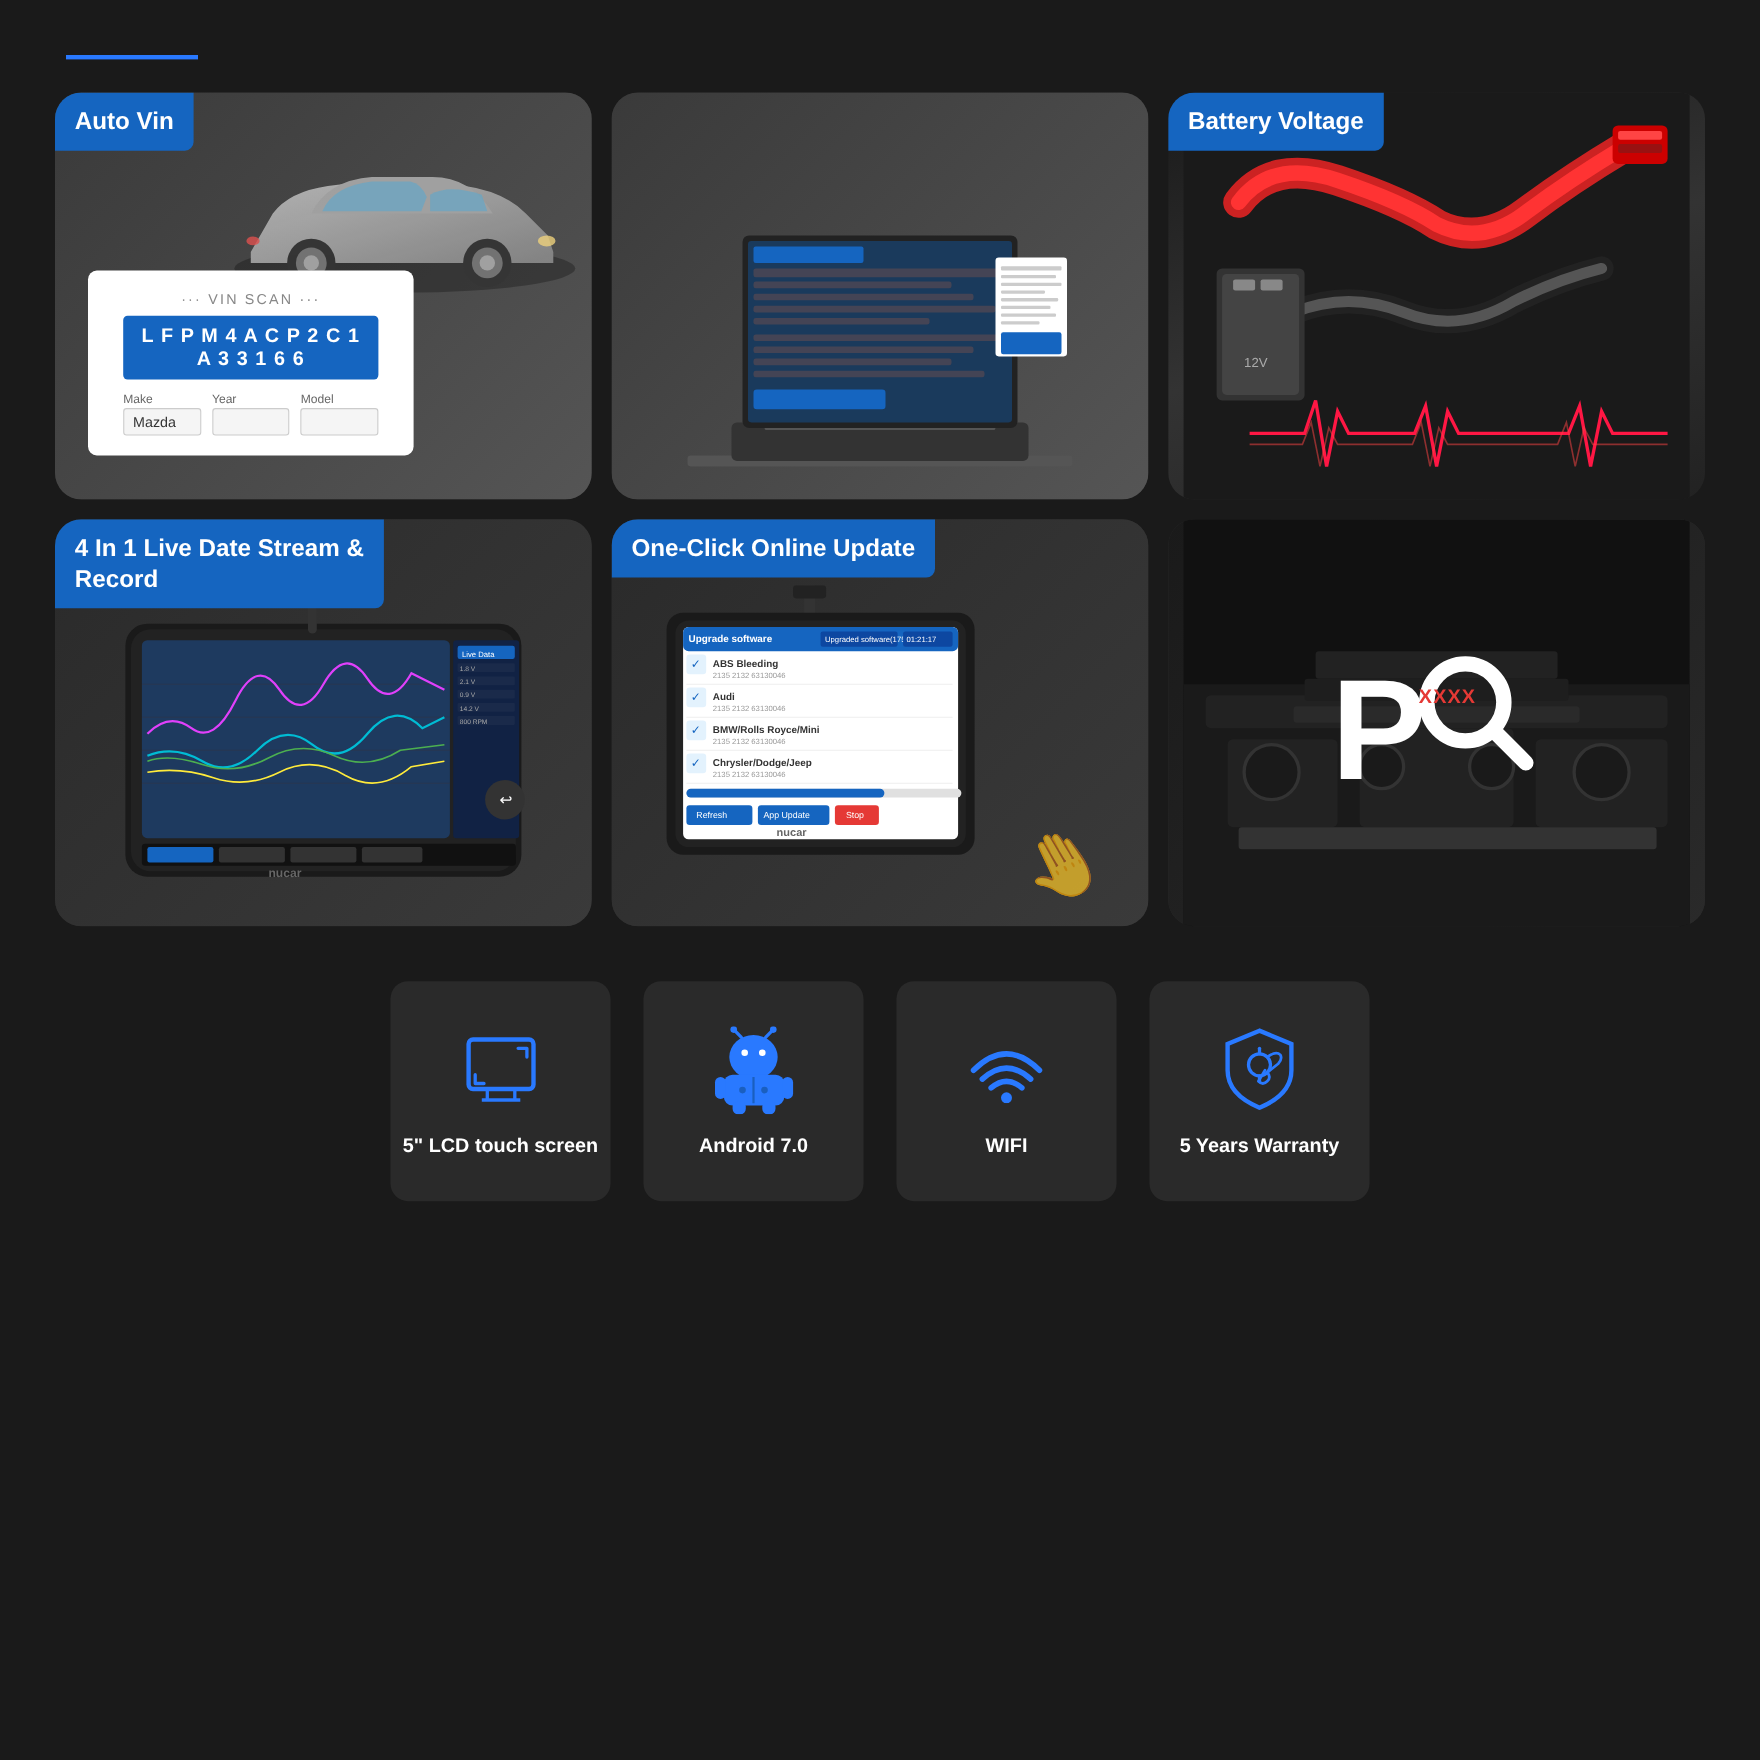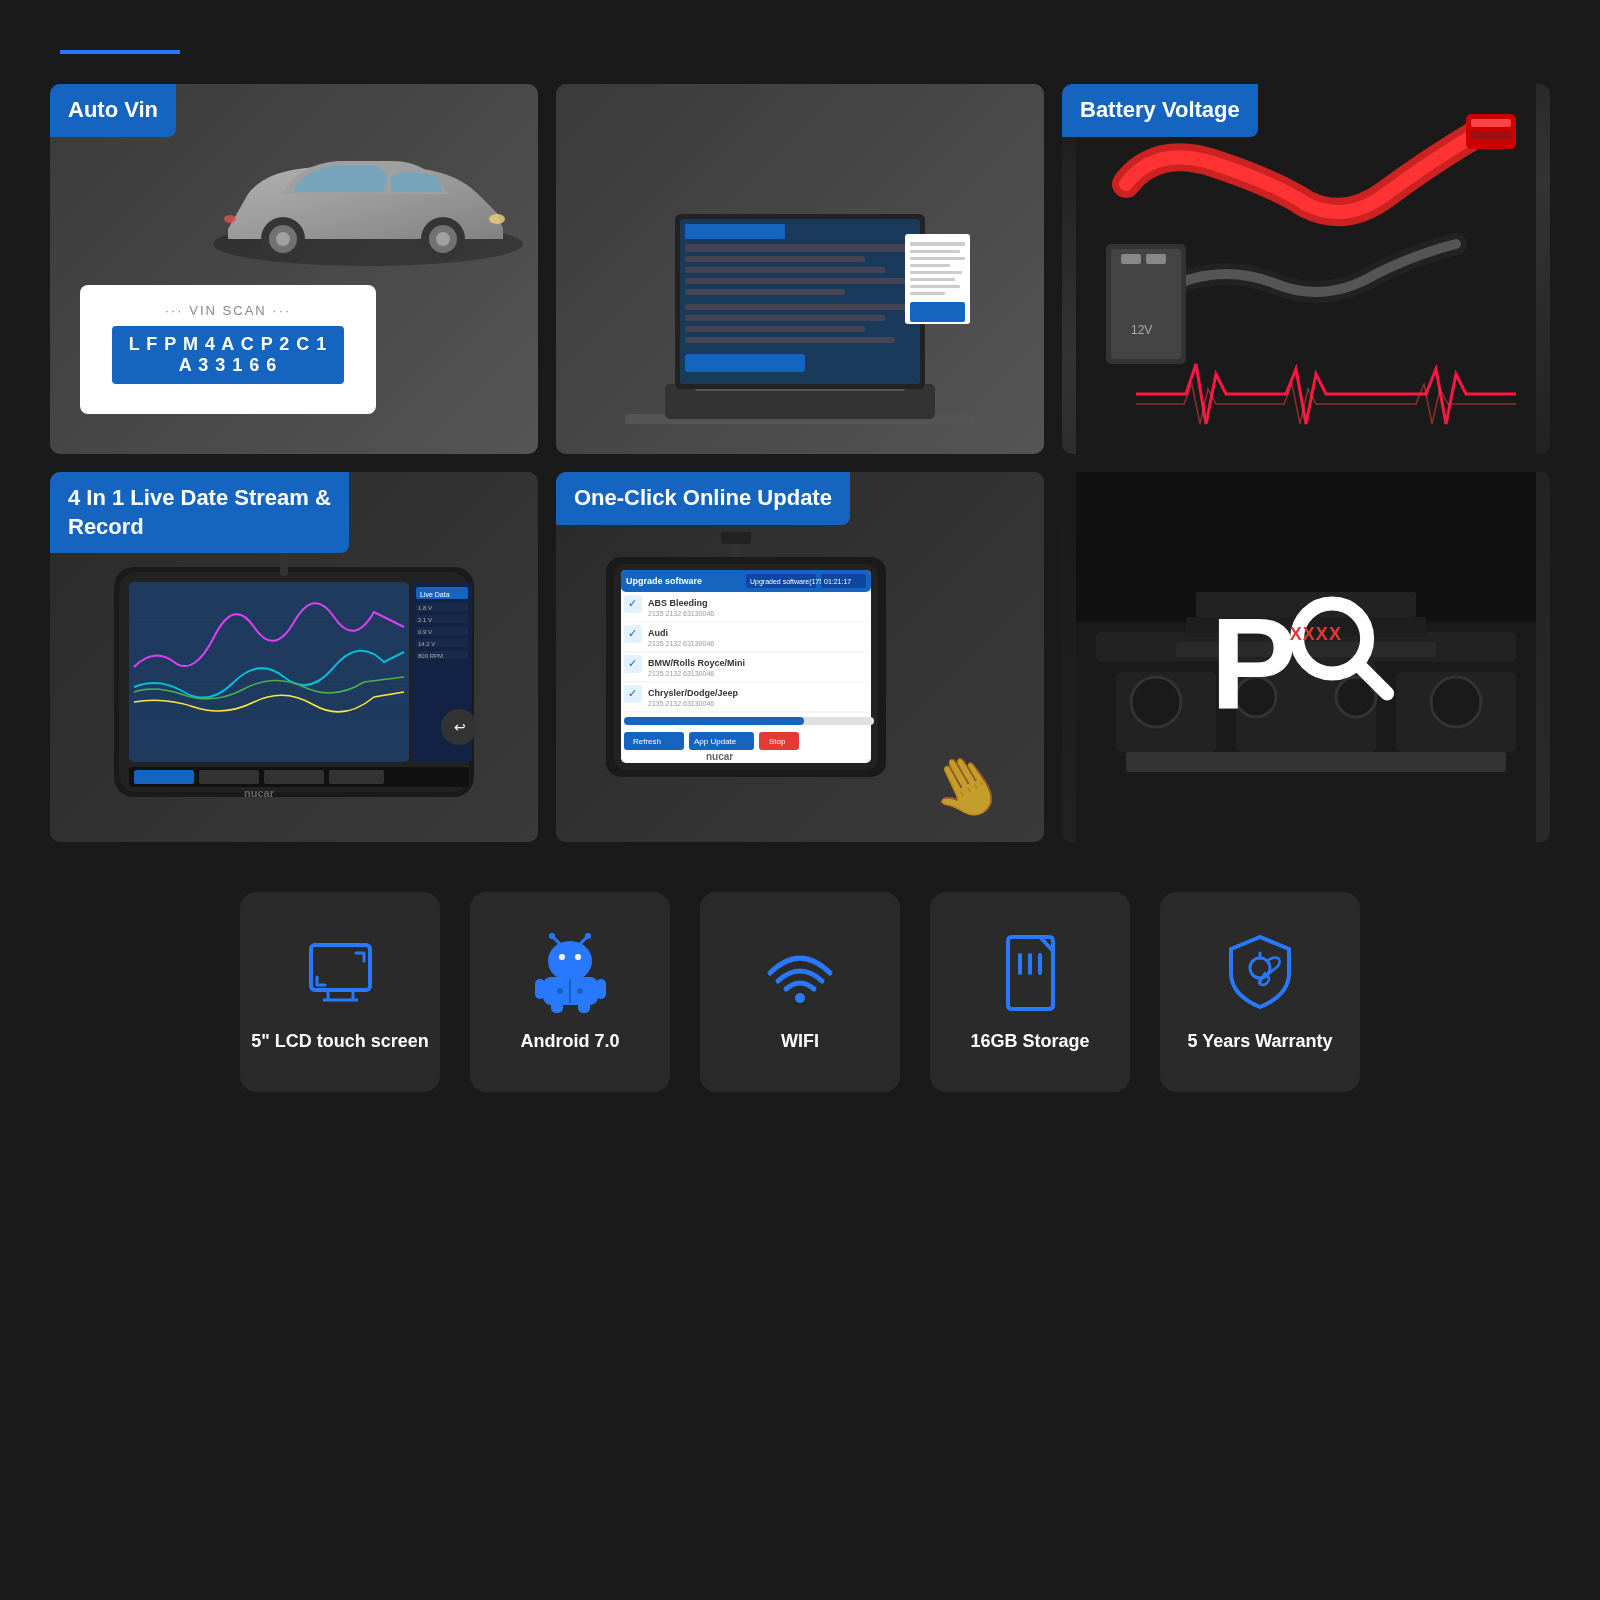--- a/index.html
+++ b/index.html
@@ -24,21 +24,21 @@
 
     .grid-section {
       display: grid;
       grid-template-columns: repeat(3, 1fr);
       gap: 18px;
       padding: 0 50px;
       width: 100%;
     }
 
     .card {
-      border-radius: 10px;
+      border-radius: 24px;
       overflow: hidden;
       position: relative;
       background: #2a2a2a;
       height: 370px;
     }
 
     .card-label {
       position: absolute;
       top: 0;
       left: 0;
@@ -247,20 +247,34 @@
         <ellipse cx="289" cy="80" rx="8" ry="5" fill="#ffe082" opacity="0.8"></ellipse>
 
         <ellipse cx="22" cy="80" rx="6" ry="4" fill="#ef5350" opacity="0.8"></ellipse>
       </svg>
 
       <div class="vin-panel">
         <div class="vin-scan-label">
           <span>···</span> <span>VIN SCAN</span> <span>···</span>
         </div>
         <div class="vin-number-box">L F P M 4 A C P 2 C 1 A 3 3 1 6 6</div>
+        <div class="vin-fields">
+          <div class="vin-field">
+            <label>Make</label>
+            <div class="vin-field-value">Mazda</div>
+          </div>
+          <div class="vin-field">
+            <label>Year</label>
+            <div class="vin-field-value">&nbsp;</div>
+          </div>
+          <div class="vin-field">
+            <label>Model</label>
+            <div class="vin-field-value">&nbsp;</div>
+          </div>
+        </div>
       </div>
     </div>
   </div>
 
   <div class="card">
     <div class="report-bg">
 
       <div style="position:absolute;bottom:10px;left:50%;transform:translateX(-50%);">
         <svg width="370" height="290" viewBox="0 0 370 290">
 
@@ -536,35 +550,20 @@
 
         <path d="M10,30 Q40,0 70,30" stroke="#2979ff" stroke-width="5" fill="none" stroke-linecap="round"></path>
         <path d="M18,38 Q40,18 62,38" stroke="#2979ff" stroke-width="5" fill="none" stroke-linecap="round"></path>
         <path d="M26,46 Q40,34 54,46" stroke="#2979ff" stroke-width="5" fill="none" stroke-linecap="round"></path>
         <circle cx="40" cy="55" r="5" fill="#2979ff"></circle>
       </svg>
     </div>
     <div class="feature-label">WIFI</div>
   </div>
 
-  <div class="feature-card">
-    <div class="feature-icon">
-      <svg width="65" height="80" viewBox="0 0 65 80">
-
-        <path d="M10,8 L10,72 Q10,76 14,76 L51,76 Q55,76 55,72 L55,8 Q55,4 51,4 L14,4 Q10,4 10,8 Z" stroke="#2979ff" stroke-width="4" fill="none"></path>
-
-        <path d="M42,4 L55,18" stroke="#2979ff" stroke-width="4" fill="none"></path>
-
-        <line x1="22" y1="22" x2="22" y2="40" stroke="#2979ff" stroke-width="4" stroke-linecap="round"></line>
-        <line x1="32" y1="22" x2="32" y2="40" stroke="#2979ff" stroke-width="4" stroke-linecap="round"></line>
-        <line x1="42" y1="22" x2="42" y2="40" stroke="#2979ff" stroke-width="4" stroke-linecap="round"></line>
-      </svg>
-    </div>
-    <div class="feature-label">16GB Storage</div>
-  </div>
 
   <div class="feature-card">
     <div class="feature-icon">
       <svg width="75" height="80" viewBox="0 0 75 80">
 
         <path d="M37,4 L8,16 L8,40 Q8,62 37,74 Q66,62 66,40 L66,16 Z" stroke="#2979ff" stroke-width="4" fill="none"></path>
 
         <circle cx="37" cy="35" r="10" stroke="#2979ff" stroke-width="3" fill="none"></circle>
         <line x1="37" y1="25" x2="37" y2="20" stroke="#2979ff" stroke-width="3" stroke-linecap="round"></line>
         <line x1="37" y1="45" x2="37" y2="50" stroke="#2979ff" stroke-width="3" stroke-linecap="round"></line>

